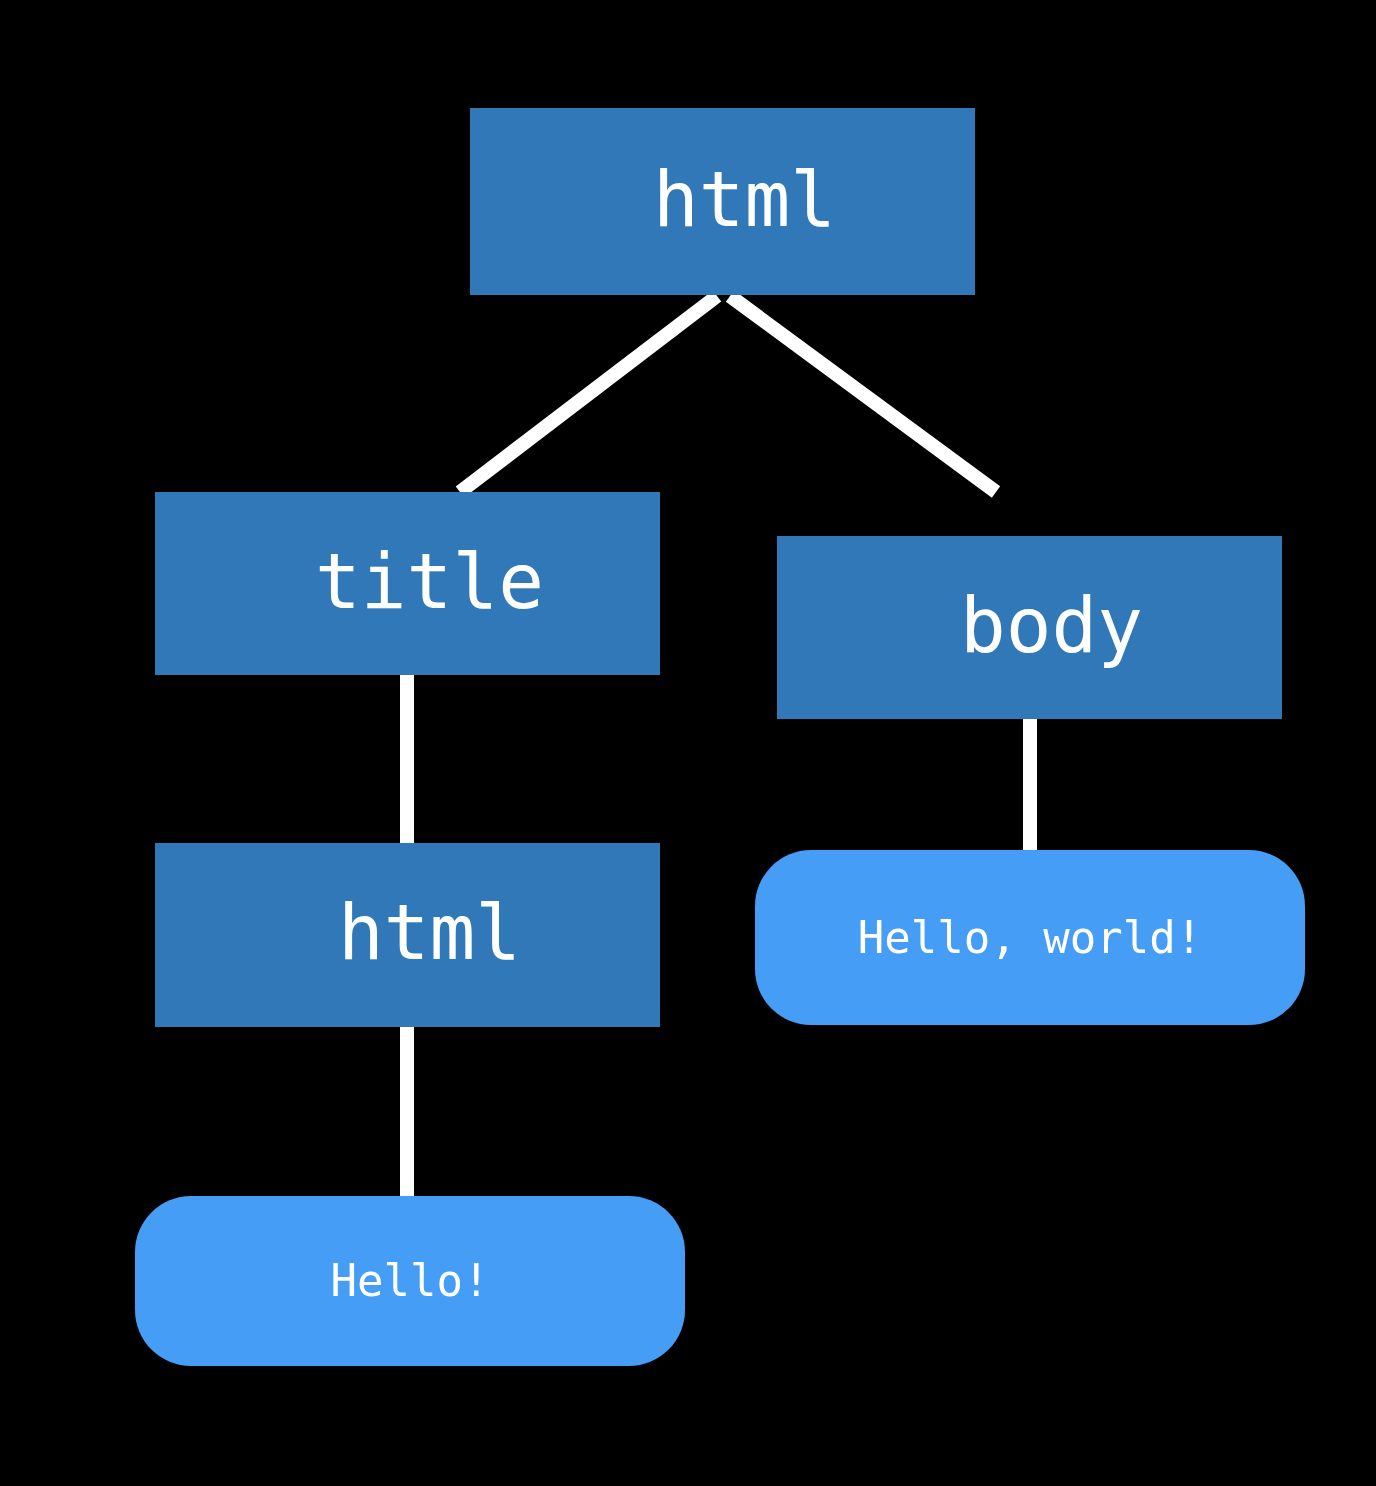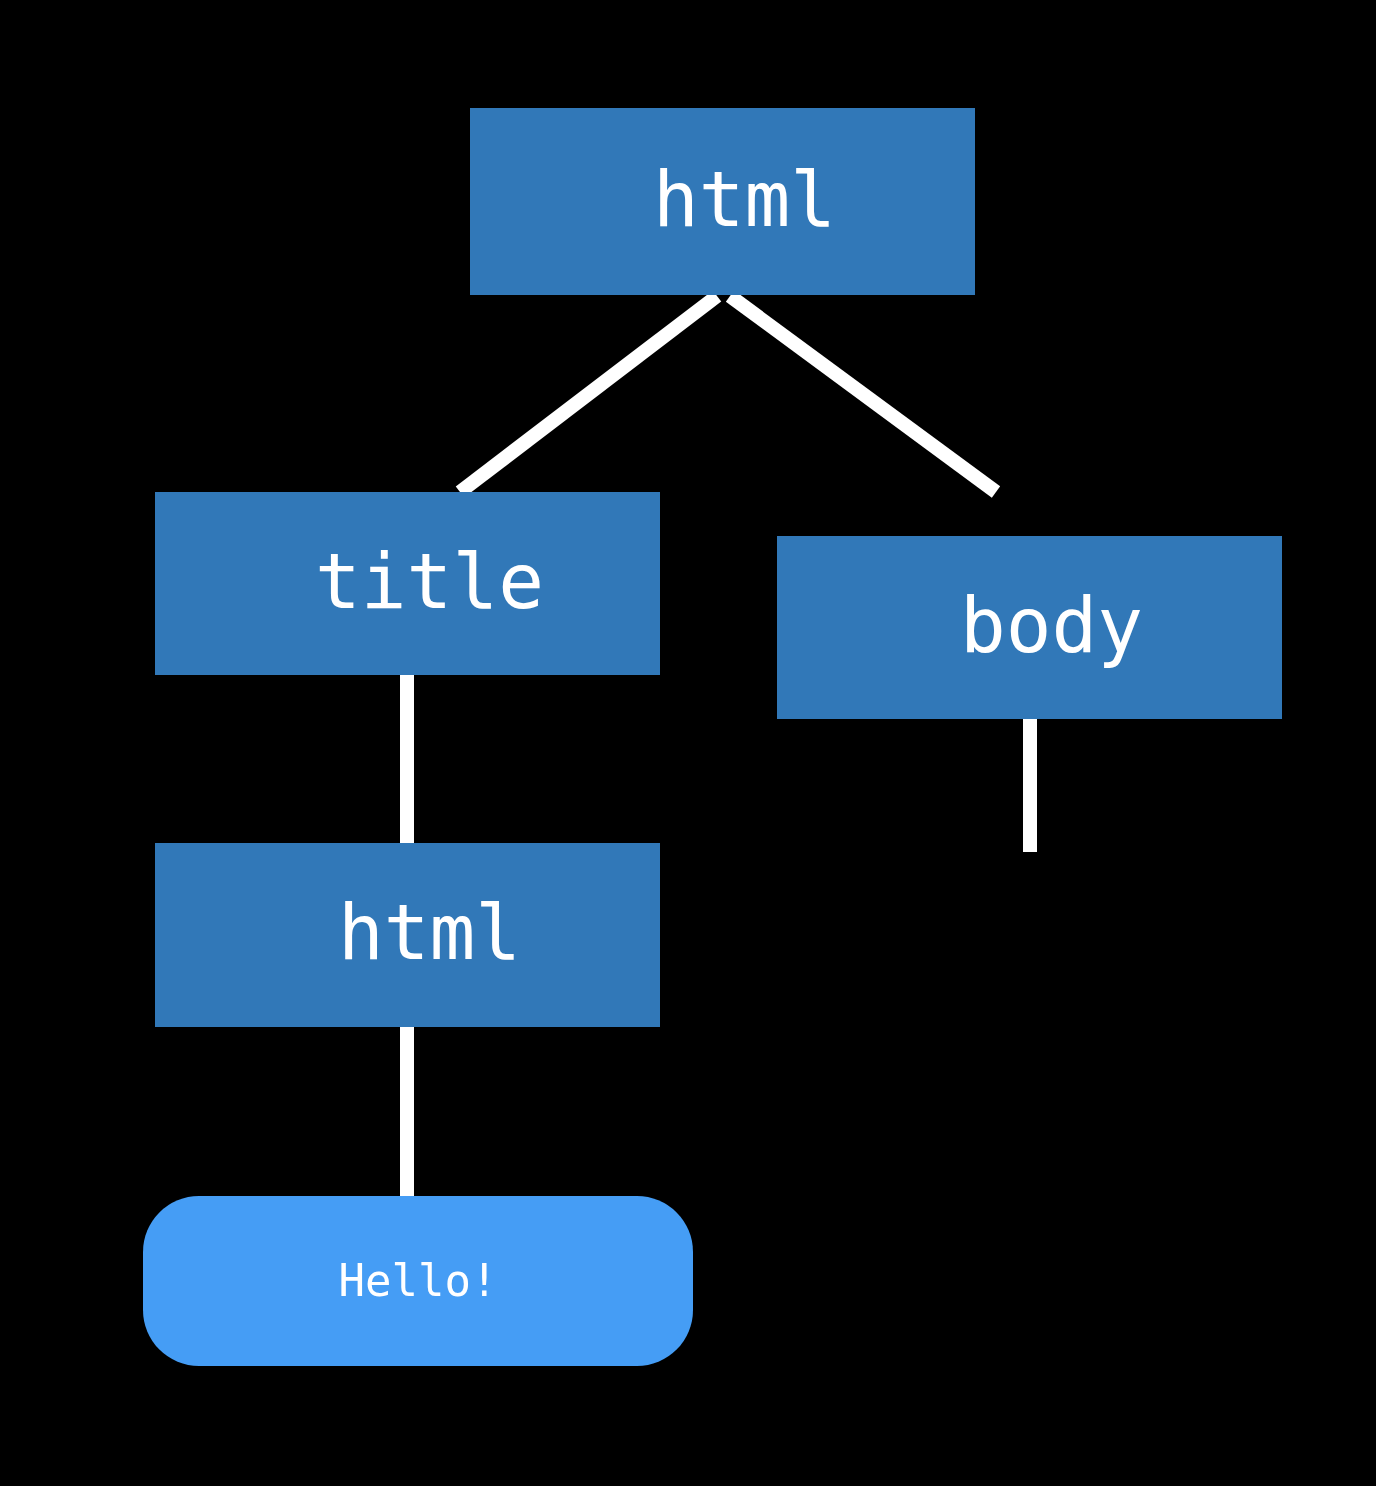--- a/index.html
+++ b/index.html
@@ -55,21 +55,21 @@
     display: block;
     white-space: pre;
   }
 
   
   #node-html  { left: 470px;  top: 108px;  width: 505px; height: 187px; }
   #node-head  { left: 155px;  top: 492px;  width: 505px; height: 183px; }
   #node-body  { left: 777px;  top: 492px;  width: 505px; height: 183px; margin-top: 44px; }
   #node-title { left: 155px;  top: 843px;  width: 505px; height: 184px; }
   #node-hello-world { left: 755px; top: 850px;  width: 550px; height: 175px; }
-  #node-hello       { left: 135px; top: 1196px; width: 550px; height: 170px; margin-left: 8px; }
+  #node-hello       { left: 135px; top: 1196px; width: 550px; height: 170px; }
 
   
   #node-html .node-label,
   #node-head .node-label,
   #node-body .node-label,
   #node-title .node-label { transform: translateY(-2px); }
 </style>
 </head>
 <body>
 
@@ -97,18 +97,21 @@
   </div>
 
   <div id="node-body" class="node node-element">
     <span class="node-label">body</span>
   </div>
 
   <div id="node-title" class="node node-element">
     <span class="node-label">html</span>
   </div>
 
+  <div id="node-hello-world" class="node node-text">
+    <span class="node-label">Hello, world!</span>
+  </div>
 
   <div id="node-hello" class="node node-text">
     <span class="node-label">Hello!</span>
   </div>
 
 </div>
 
 </body></html>

